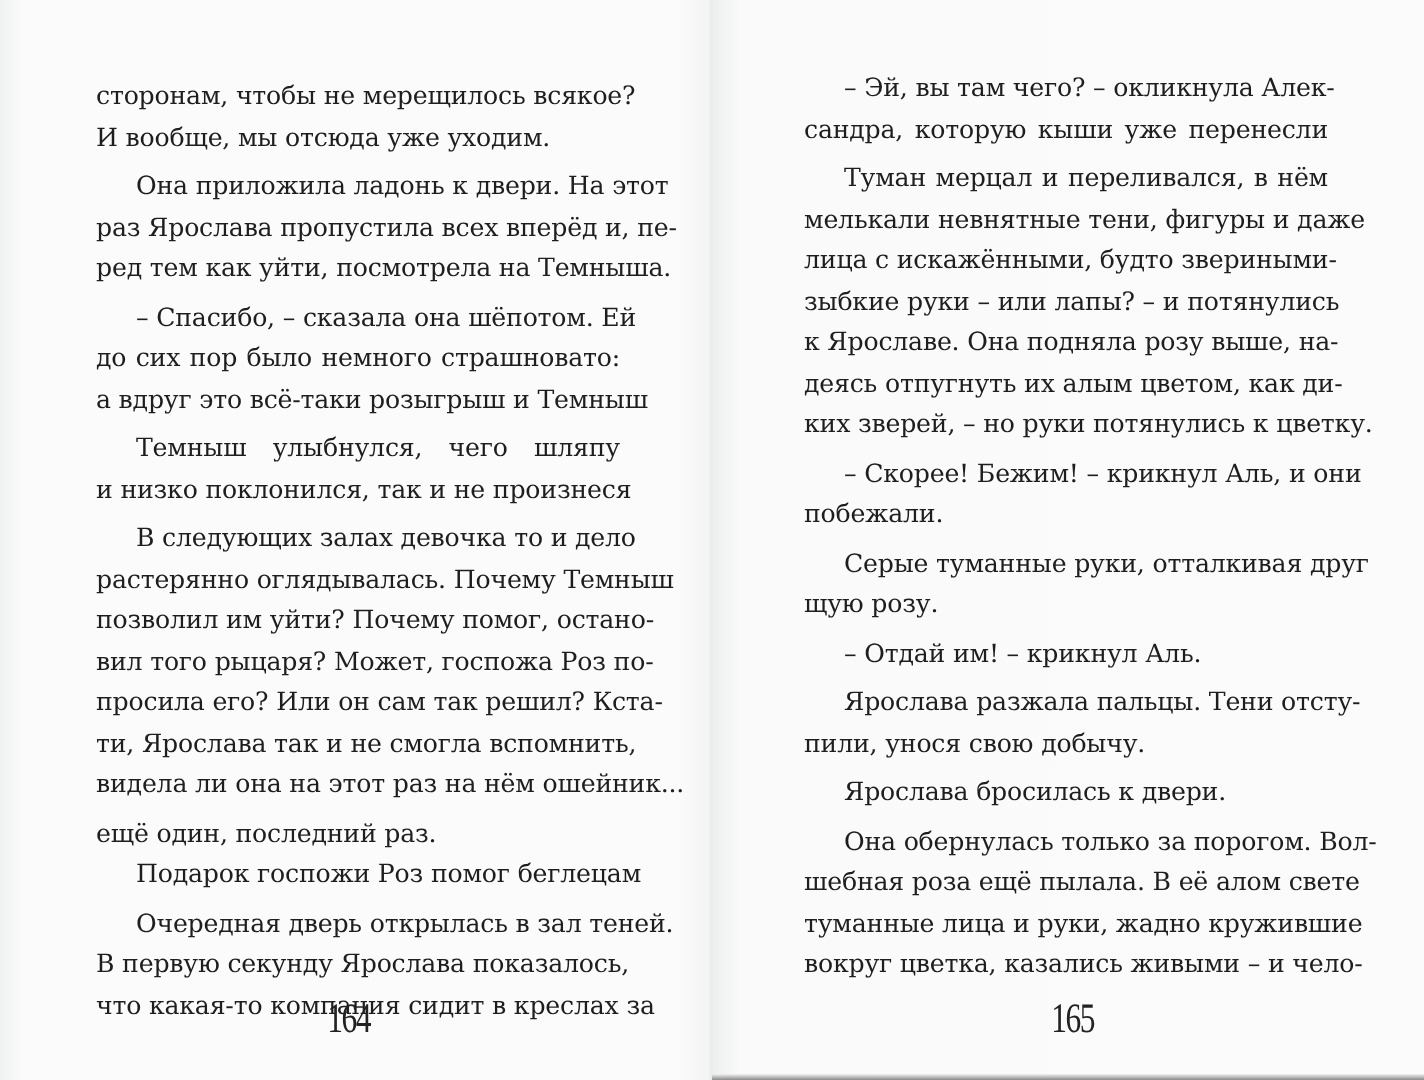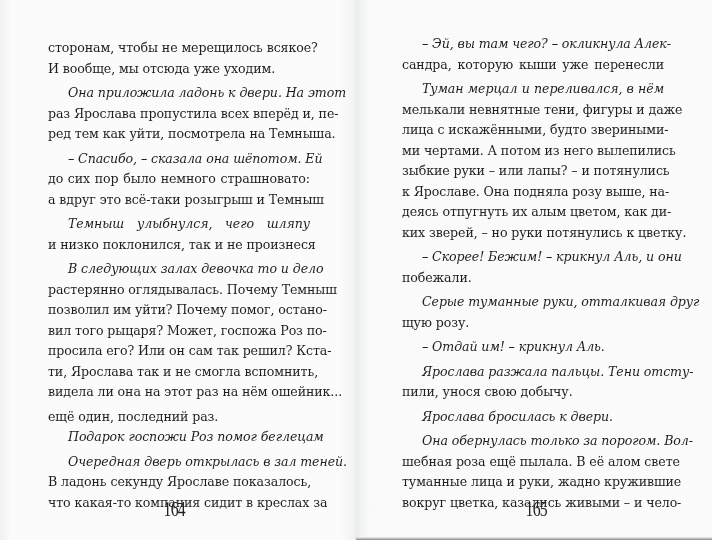--- a/index.html
+++ b/index.html
@@ -34,21 +34,21 @@
     letter-spacing: -0.1px;
   }
   .page.left .text { left: 48px; }
   .page.right .text { left: 46px; top: 34px; }
   .line {
     display: block; white-space: nowrap;
     text-align: justify; text-align-last: justify;
     height: 20.5px;
   }
   .line.last { text-align-last: left; }
-  .line.indent { padding-left: 20px; font-style: italic; }
+  .line.indent { padding-left: 20px; }
   .para-gap { height: 4px; }
   .page-number {
     position: absolute; top: 497px;
     font-family: "Liberation Serif", "DejaVu Serif", serif;
     font-size: 21px; color: #222;
     transform: scaleX(0.75);
     letter-spacing: -1px;
   }
   .page.left .page-number { left: 160px; }
   .page.right .page-number { left: 166px; }
@@ -95,39 +95,38 @@
           <span class="line last">видела ли она на этот раз на нём ошейник...</span>
         </div>
         <div class="para-gap"></div>
         <div>
           <span class="line last">ещё один, последний раз.</span>
           <span class="line indent">Подарок госпожи Роз помог беглецам</span>
         </div>
         <div class="para-gap"></div>
         <div>
           <span class="line indent">Очередная дверь открылась в зал теней.</span>
-          <span class="line">В ладонь секунду Ярославе показалось,</span>
+          <span class="line">В первую секунду Ярослава показалось,</span>
           <span class="line">что какая-то компания сидит в креслах за</span>
         </div>
       </div>
     <div class="page-number">164</div>
   </div>
   <div class="gutter"></div>
   <div class="page right">
     <div class="text" id="right-text">
         <div>
           <span class="line indent">– Эй, вы там чего? – окликнула Алек-</span>
           <span class="line">сандра, которую кыши уже перенесли</span>
         </div>
         <div class="para-gap"></div>
         <div>
           <span class="line indent">Туман мерцал и переливался, в нём</span>
           <span class="line">мелькали невнятные тени, фигуры и даже</span>
           <span class="line">лица с искажёнными, будто звериными-</span>
-          <span class="line">ми чертами. А потом из него вылепились</span>
           <span class="line">зыбкие руки – или лапы? – и потянулись</span>
           <span class="line">к Ярославе. Она подняла розу выше, на-</span>
           <span class="line">деясь отпугнуть их алым цветом, как ди-</span>
           <span class="line last">ких зверей, – но руки потянулись к цветку.</span>
         </div>
         <div class="para-gap"></div>
         <div>
           <span class="line indent">– Скорее! Бежим! – крикнул Аль, и они</span>
           <span class="line last">побежали.</span>
         </div>

